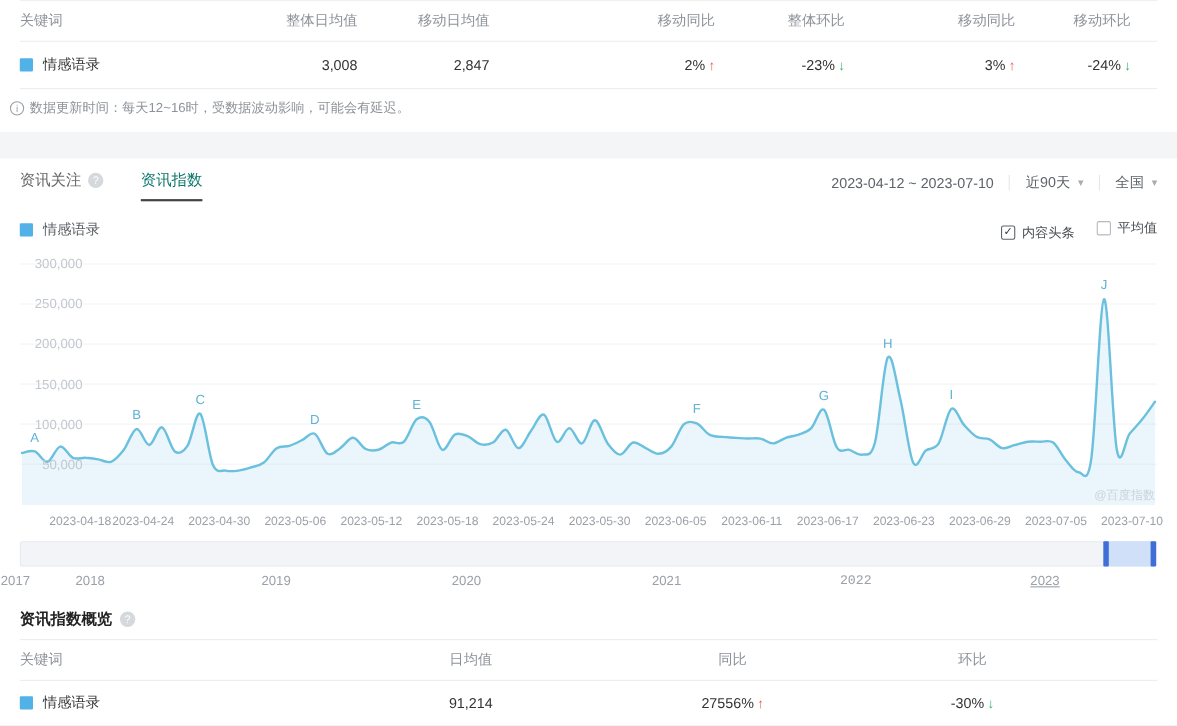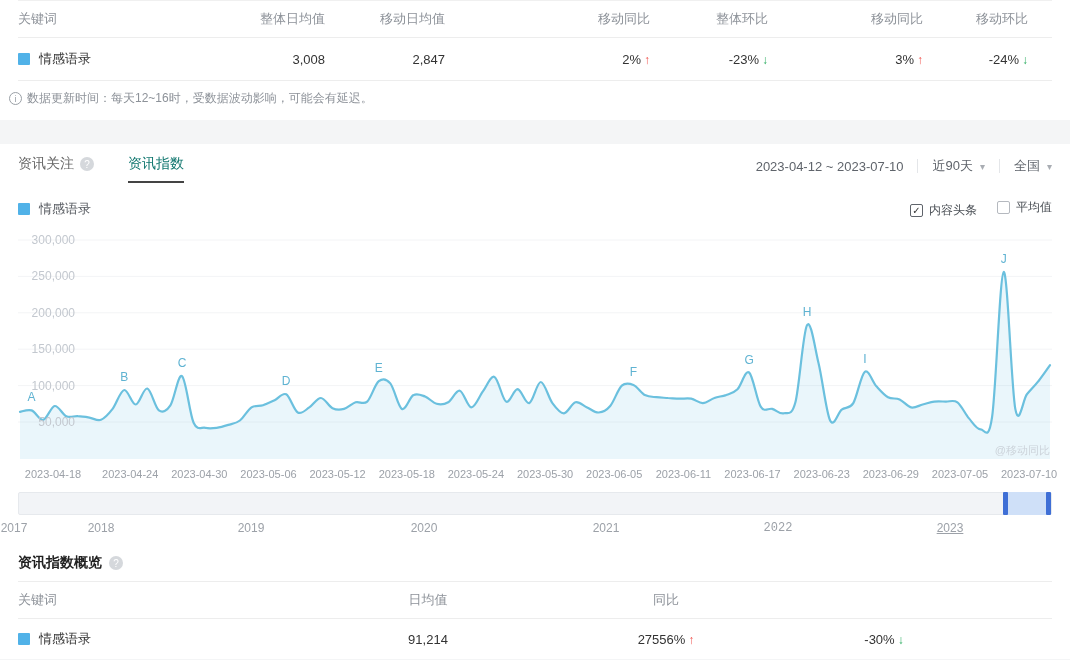--- a/index.html
+++ b/index.html
@@ -171,24 +171,24 @@
           <text x="106.2" y="149.0" text-anchor="middle" font-size="12" fill="#5fb3d2">B</text>
           <text x="164.0" y="135.1" text-anchor="middle" font-size="12" fill="#5fb3d2">C</text>
           <text x="268.2" y="153.3" text-anchor="middle" font-size="12" fill="#5fb3d2">D</text>
           <text x="360.8" y="140.2" text-anchor="middle" font-size="12" fill="#5fb3d2">E</text>
           <text x="615.4" y="143.9" text-anchor="middle" font-size="12" fill="#5fb3d2">F</text>
           <text x="731.1" y="131.5" text-anchor="middle" font-size="12" fill="#5fb3d2">G</text>
           <text x="789.0" y="84.2" text-anchor="middle" font-size="12" fill="#5fb3d2">H</text>
           <text x="846.8" y="130.8" text-anchor="middle" font-size="12" fill="#5fb3d2">I</text>
           <text x="985.7" y="31.0" text-anchor="middle" font-size="12" fill="#5fb3d2">J</text>
         </svg>
-      <span class="watermark">@移动同比</span>
+      <span class="watermark">@百度指数</span>
     </div>
     <div class="x-labels" id="xlabels">
-        <span style="left: 35px;">2023-04-18</span>
+        <span style="left: 55px;">2023-04-18</span>
         <span style="left: 112.2px;">2023-04-24</span>
         <span style="left: 181.3px;">2023-04-30</span>
         <span style="left: 250.5px;">2023-05-06</span>
         <span style="left: 319.6px;">2023-05-12</span>
         <span style="left: 388.8px;">2023-05-18</span>
         <span style="left: 457.9px;">2023-05-24</span>
         <span style="left: 527.1px;">2023-05-30</span>
         <span style="left: 596.2px;">2023-06-05</span>
         <span style="left: 665.4px;">2023-06-11</span>
         <span style="left: 734.5px;">2023-06-17</span>
@@ -200,39 +200,40 @@
 
     <div class="slider">
       <div class="slider-track">
         <div class="slider-sel">
           <i class="handle left"></i>
           <i class="handle right"></i>
         </div>
       </div>
       <div class="years" id="years">
           <span style="left: -4px;">2017</span>
-          <span style="left: 64px; margin-left: 19px;">2018</span>
+          <span style="left: 64px;">2018</span>
           <span style="left: 233px;">2019</span>
           <span style="left: 406px;">2020</span>
           <span style="left: 588px;">2021</span>
           <span style="left: 760px; font-family: Liberation Mono, monospace;">2022</span>
           <span style="left: 932px; text-decoration: underline;">2023</span>
         </div>
     </div>
 
     <div class="overview">
       <div class="ov-title-row">
         <span class="ov-title">资讯指数概览</span>
         <span class="help-circle">?</span>
       </div>
       <div class="divider top"></div>
       <div class="ov-row ov-head" id="ov-headers">
           <span>关键词</span>
           <span>日均值</span>
           <span>同比</span>
+          <span>环比</span>
         </div>
       <div class="divider"></div>
       <div class="ov-row ov-body">
         <span class="kw">
           <i class="kw-square"></i>
           <span>情感语录</span>
         </span>
         <span>91,214</span>
         <span><span>27556%</span><i class="arr up">↑</i></span>
         <span><span>-30%</span><i class="arr down">↓</i></span>

